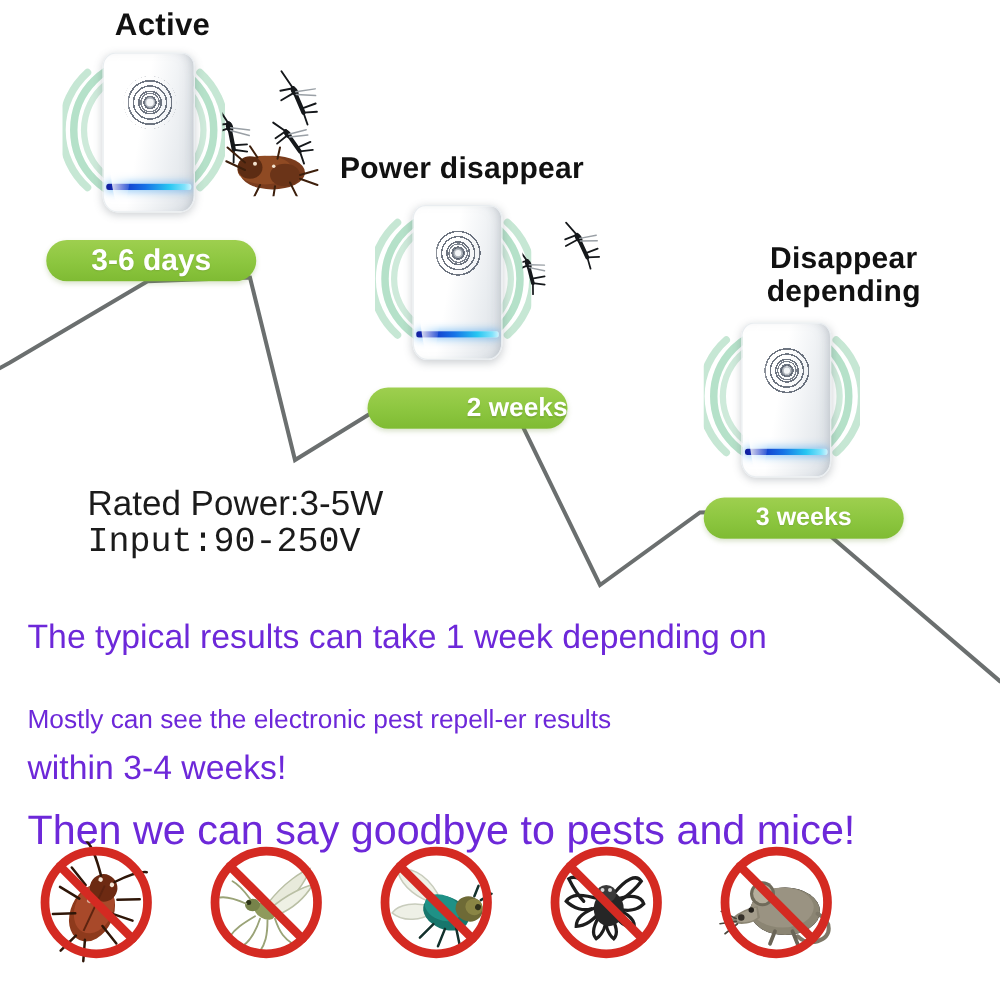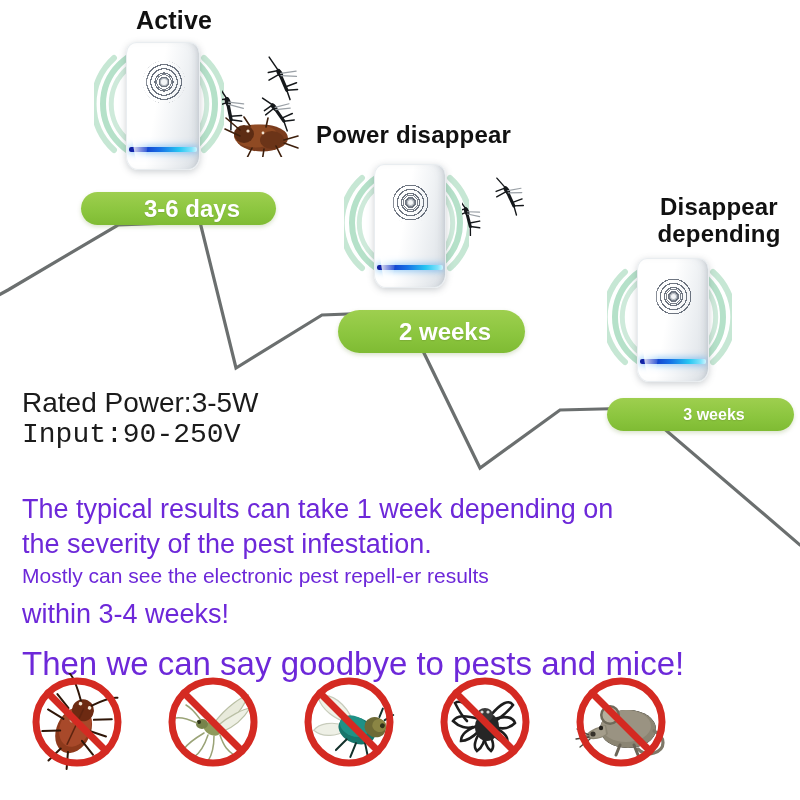--- a/index.html
+++ b/index.html
@@ -23,21 +23,21 @@
   .zigzag {
     position: absolute;
     left: 0;
     top: 0;
     width: 800px;
     height: 800px;
     pointer-events: none;
   }
 
   
-  .stage { position: absolute; margin-left: 44px; }
+  .stage { position: absolute; }
 
   .stage-title {
     position: absolute;
     font-weight: bold;
     color: #111111;
     letter-spacing: 0.2px;
     white-space: pre-line;
     text-align: center;
     line-height: 1.12;
   }
@@ -101,29 +101,29 @@
     position: absolute;
     display: flex;
     align-items: center;
     justify-content: center;
     background: linear-gradient(180deg,#9ecf4f 0%,#8cc63f 55%,#7fbb33 100%);
     border-radius: 999px;
     color: #ffffff;
     font-weight: bold;
     box-shadow: 0 2px 4px rgba(120,150,70,.28);
     text-shadow: 0 1px 1px rgba(110,150,50,.45);
-    padding-left: 27px;
   }
 
   
   .spec {
     position: absolute;
     color: #1b1b1b;
     line-height: 1.22;
     white-space: pre-line;
+    margin-left: 48px;
   }
 
   
   .red-text {
     position: absolute;
     color: #6d28d9;
     line-height: 1.30;
     white-space: pre-line;
   }
 
@@ -264,21 +264,21 @@
         <g transform="translate(0,22) rotate(26)">
           <path d="M8,8 L20,22" stroke-width="3"></path>
           <path d="M8,8 L-3,2 M8,8 L1,14 M10,11 L3,19"></path>
           <path d="M20,22 L29,19 M20,22 L24,30 M18,19 L26,13"></path>
           <ellipse cx="10" cy="10" rx="4.2" ry="2.4" fill="#15181b" stroke="none" transform="rotate(42 10 10)"></ellipse>
           <path d="M11,10 L22,5 M12,12 L24,9" stroke="#9aa0a6" stroke-width="1.1"></path>
         </g>
       </g>
     </svg>
 
-    <div class="badge" style="left:24px;top:192px;width:160px;height:43px;font-size:24px;">
+    <div class="badge" style="left:24px;top:192px;width:160px;height:33px;font-size:21px;justify-content:flex-end;">
       <span>2 weeks</span>
     </div>
   </div>
 
   <div class="stage" style="left:545px;top:190px;width:260px;height:230px;">
 
     <div class="stage-title" style="left:30px;top:4px;width:200px;font-size:24px;">Disappear
 depending</div>
 
     <div class="device-wrap" style="left:18px;top:64px;width:125px;height:125px;">
@@ -292,30 +292,29 @@
           <path d="M32,28 A45,45 0 0 0 32,98"></path>
           <path d="M92,28 A45,45 0 0 1 92,98"></path>
         </g>
       </svg>
       <div class="device" style="left:30px;top:4px;width:70px;height:122px;">
         <div class="grille" style="left:15px;top:17px;width:41px;height:41px;"></div>
         <div class="led" style="left:2px;top:100px;width:66px;height:5px;"></div>
       </div>
     </div>
 
-    <div class="badge" style="left:18px;top:208px;width:160px;height:33px;font-size:16px;">
+    <div class="badge" style="left:18px;top:208px;width:160px;height:33px;font-size:20px;">
       <span>3 weeks</span>
     </div>
   </div>
 
   <div class="spec" style="left:22px;top:386px;font-size:28px;">Rated Power:3-5W</div>
   <div class="spec" style="left:22px;top:418px;font-size:28px;font-family:Liberation Mono, monospace;">Input:90-250V</div>
 
   <div class="red-text" style="left:22px;top:492px;font-size:27px;">The typical results can take 1 week depending on</div>
-  <div class="red-text" style="left:22px;top:527px;font-size:27px;">the severity of the pest infestation.</div>
   <div class="red-text" style="left:22px;top:562px;font-size:21px;">Mostly can see the electronic pest repell-er results</div>
   <div class="red-text" style="left:22px;top:597px;font-size:27px;">within 3-4 weeks!</div>
   <div class="red-text" style="left:22px;top:632px;font-size:33px;margin-top:11px;">Then we can say goodbye to pests and mice!</div>
 
   <div class="pest-row" style="left:28px;top:672px;width:740px;height:100px;gap:38px;">
 
     <div class="pest-item" style="width:98px;height:98px;">
       <svg class="pest-art" width="98" height="98" viewBox="0 0 98 98">
         <g transform="translate(49,50) rotate(25) translate(-30,-34)">
           <ellipse cx="30" cy="42" rx="17" ry="24" fill="#8e3a1c"></ellipse>

